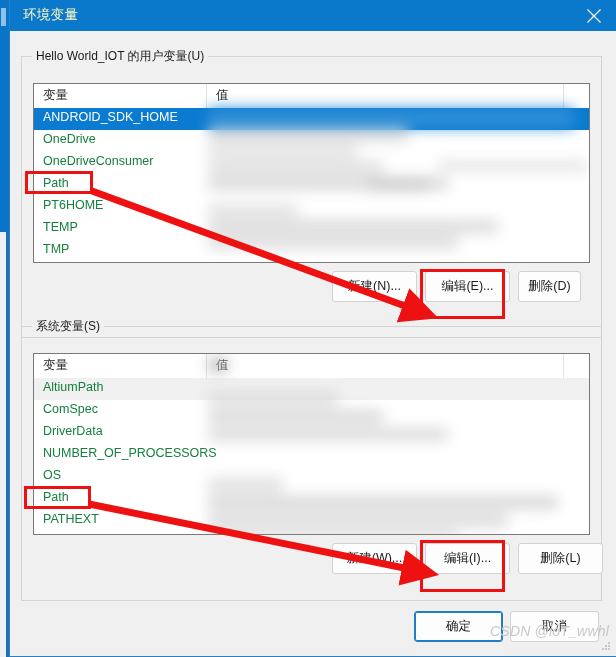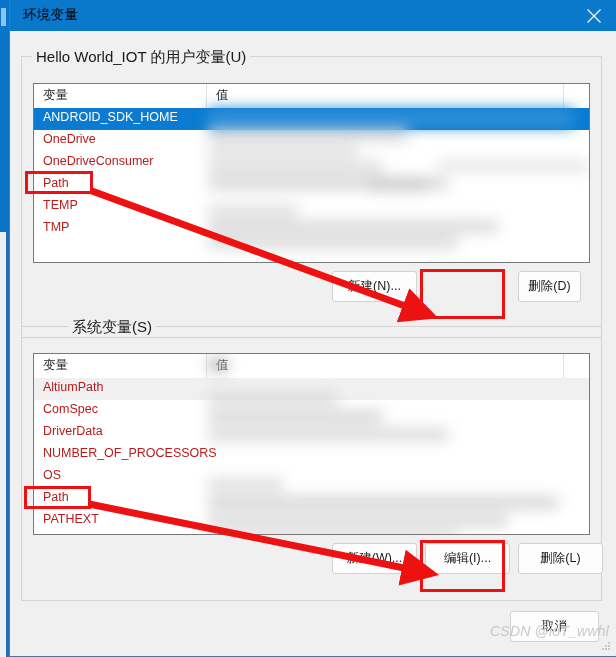--- a/index.html
+++ b/index.html
@@ -30,21 +30,21 @@
     border-right: none;
   }
 
   .titlebar {
     position: absolute; left: 0; top: 0; width: 607px; height: 31px;
     background: #0a79cb;
     color: #ffffff;
   }
   .titlebar .title {
     position: absolute; left: 13px; top: 6px;
-    font-size: 13.5px; line-height: 18px; color: #000000;
+    font-size: 13.5px; line-height: 18px; color: #fef9c3;
     letter-spacing: .3px;
   }
   .titlebar .closebtn {
     position: absolute; right: 0; top: 0; width: 46px; height: 31px;
     cursor: pointer;
   }
   .titlebar .closebtn svg { position:absolute; left:15px; top:8px; }
 
   .client {
     position: absolute; left: 0; top: 31px; width: 607px; height: 625px;
@@ -54,21 +54,21 @@
   
   .groupbox {
     position: absolute;
     border: 1px solid #d4d4d4;
     background: transparent;
   }
   .grouplabel {
     position: absolute;
     background: #f0f0f0;
     padding: 0 4px;
-    font-size: 15px; color: #1a1a1a;
+    font-size: 12px; color: #1a1a1a;
     white-space: nowrap;
   }
 
   
   .listview {
     position: absolute;
     background: #ffffff;
     border: 1px solid #7a7a7a;
     overflow: hidden;
   }
@@ -87,21 +87,21 @@
     cursor: pointer;
   }
   .lv-header .hcell:last-child { border-right: none; }
   .lv-rows { position: absolute; left: 0; top: 24px; right: 0; bottom: 0; }
   .lv-row {
     position: relative; height: 22px; display: flex; align-items: center;
     cursor: default;
   }
   .lv-row .name {
     position: absolute; left: 9px; top: 2px;
-    font-size: 12.5px; color: #b91c1c; white-space: nowrap;
+    font-size: 12.5px; color: #15803d; white-space: nowrap;
   }
   .lv-row.sel-blue { background: #0a7bd0; }
   .lv-row.sel-blue .name { color: #ffffff; }
   .lv-row.sel-grey { background: #f0f0f0; text-decoration: underline; }
 
   
   .valblur {
     position: absolute; top: 0; bottom: 0;
     pointer-events: none;
     filter: blur(7px);
@@ -183,20 +183,23 @@
           <span class="name">ANDROID_SDK_HOME</span>
         </div>
         <div class="lv-row">
           <span class="name">OneDrive</span>
         </div>
         <div class="lv-row">
           <span class="name">OneDriveConsumer</span>
         </div>
         <div class="lv-row">
           <span class="name">Path</span>
+        </div>
+        <div class="lv-row">
+          <span class="name">PT6HOME</span>
         </div>
         <div class="lv-row">
           <span class="name">TEMP</span>
         </div>
         <div class="lv-row">
           <span class="name">TMP</span>
         </div>
       </div>
 
       <div class="valblur" style="left:174px; width:383px; top:24px;">
@@ -207,24 +210,25 @@
         <div class="bar" style="left:0;   top:69px; width:240px; height:13px; background:#d8d8d8;"></div>
         <div class="bar" style="left:160px;top:69px; width:60px;  height:14px; background:#c9c9c9;"></div>
         <div class="bar" style="left:0;   top:96px; width:90px;  height:13px; background:#e0e0e0;"></div>
         <div class="bar" style="left:0;   top:112px;width:290px; height:13px; background:#d9d9d9;"></div>
         <div class="bar" style="left:0;   top:128px;width:250px; height:13px; background:#dcdcdc;"></div>
         <div class="bar" style="left:230px;top:52px; width:150px; height:12px; background:#e6e6e6;"></div>
       </div>
     </div>
 
     <div class="btn" style="left:322px; top:240px; width:85px;">新建(N)...</div>
+    <div class="btn" style="left:415px; top:240px; width:85px;">编辑(E)...</div>
     <div class="btn" style="left:508px; top:240px; width:63px;">删除(D)</div>
 
     <div class="groupbox" style="left:11px; top:295px; width:581px; height:275px;"></div>
-    <div class="grouplabel" style="left:22px; top:287px;margin-left:36px;">系统变量(S)</div>
+    <div class="grouplabel" style="left:22px; top:287px;">系统变量(S)</div>
 
     <div class="listview" style="left:23px; top:322px; width:557px; height:182px;">
 
       <div class="lv-header">
         <div class="hcell" style="width:173px;">变量</div>
         <div class="hcell" style="width:357px;">值</div>
         <div class="hcell" style="width:25px;"></div>
       </div>
 
       <div class="lv-rows">
@@ -260,20 +264,21 @@
         <div class="bar" style="left:0;   top:118px;width:350px; height:13px; background:#d5d5d5;"></div>
         <div class="bar" style="left:0;   top:136px;width:300px; height:13px; background:#d9d9d9;"></div>
         <div class="bar" style="left:0;   top:154px;width:250px; height:12px; background:#dedede;"></div>
       </div>
     </div>
 
     <div class="btn" style="left:322px; top:512px; width:85px;">新建(W)...</div>
     <div class="btn" style="left:415px; top:512px; width:85px;">编辑(I)...</div>
     <div class="btn" style="left:508px; top:512px; width:85px;">删除(L)</div>
 
+    <div class="btn primary" style="left:404px; top:580px; width:89px;">确定</div>
     <div class="btn" style="left:500px; top:580px; width:89px;">取消</div>
 
     <div class="watermark" style="right:8px; bottom:17px;font-style:italic;">CSDN @ioT_wwhl</div>
 
     <div class="grip">
       <i style="left:6px;top:0;"></i>
         <i style="left:3px;top:3px;"></i>
         <i style="left:6px;top:3px;"></i>
       <i style="left:0;top:6px;"></i>
         <i style="left:3px;top:6px;"></i>

